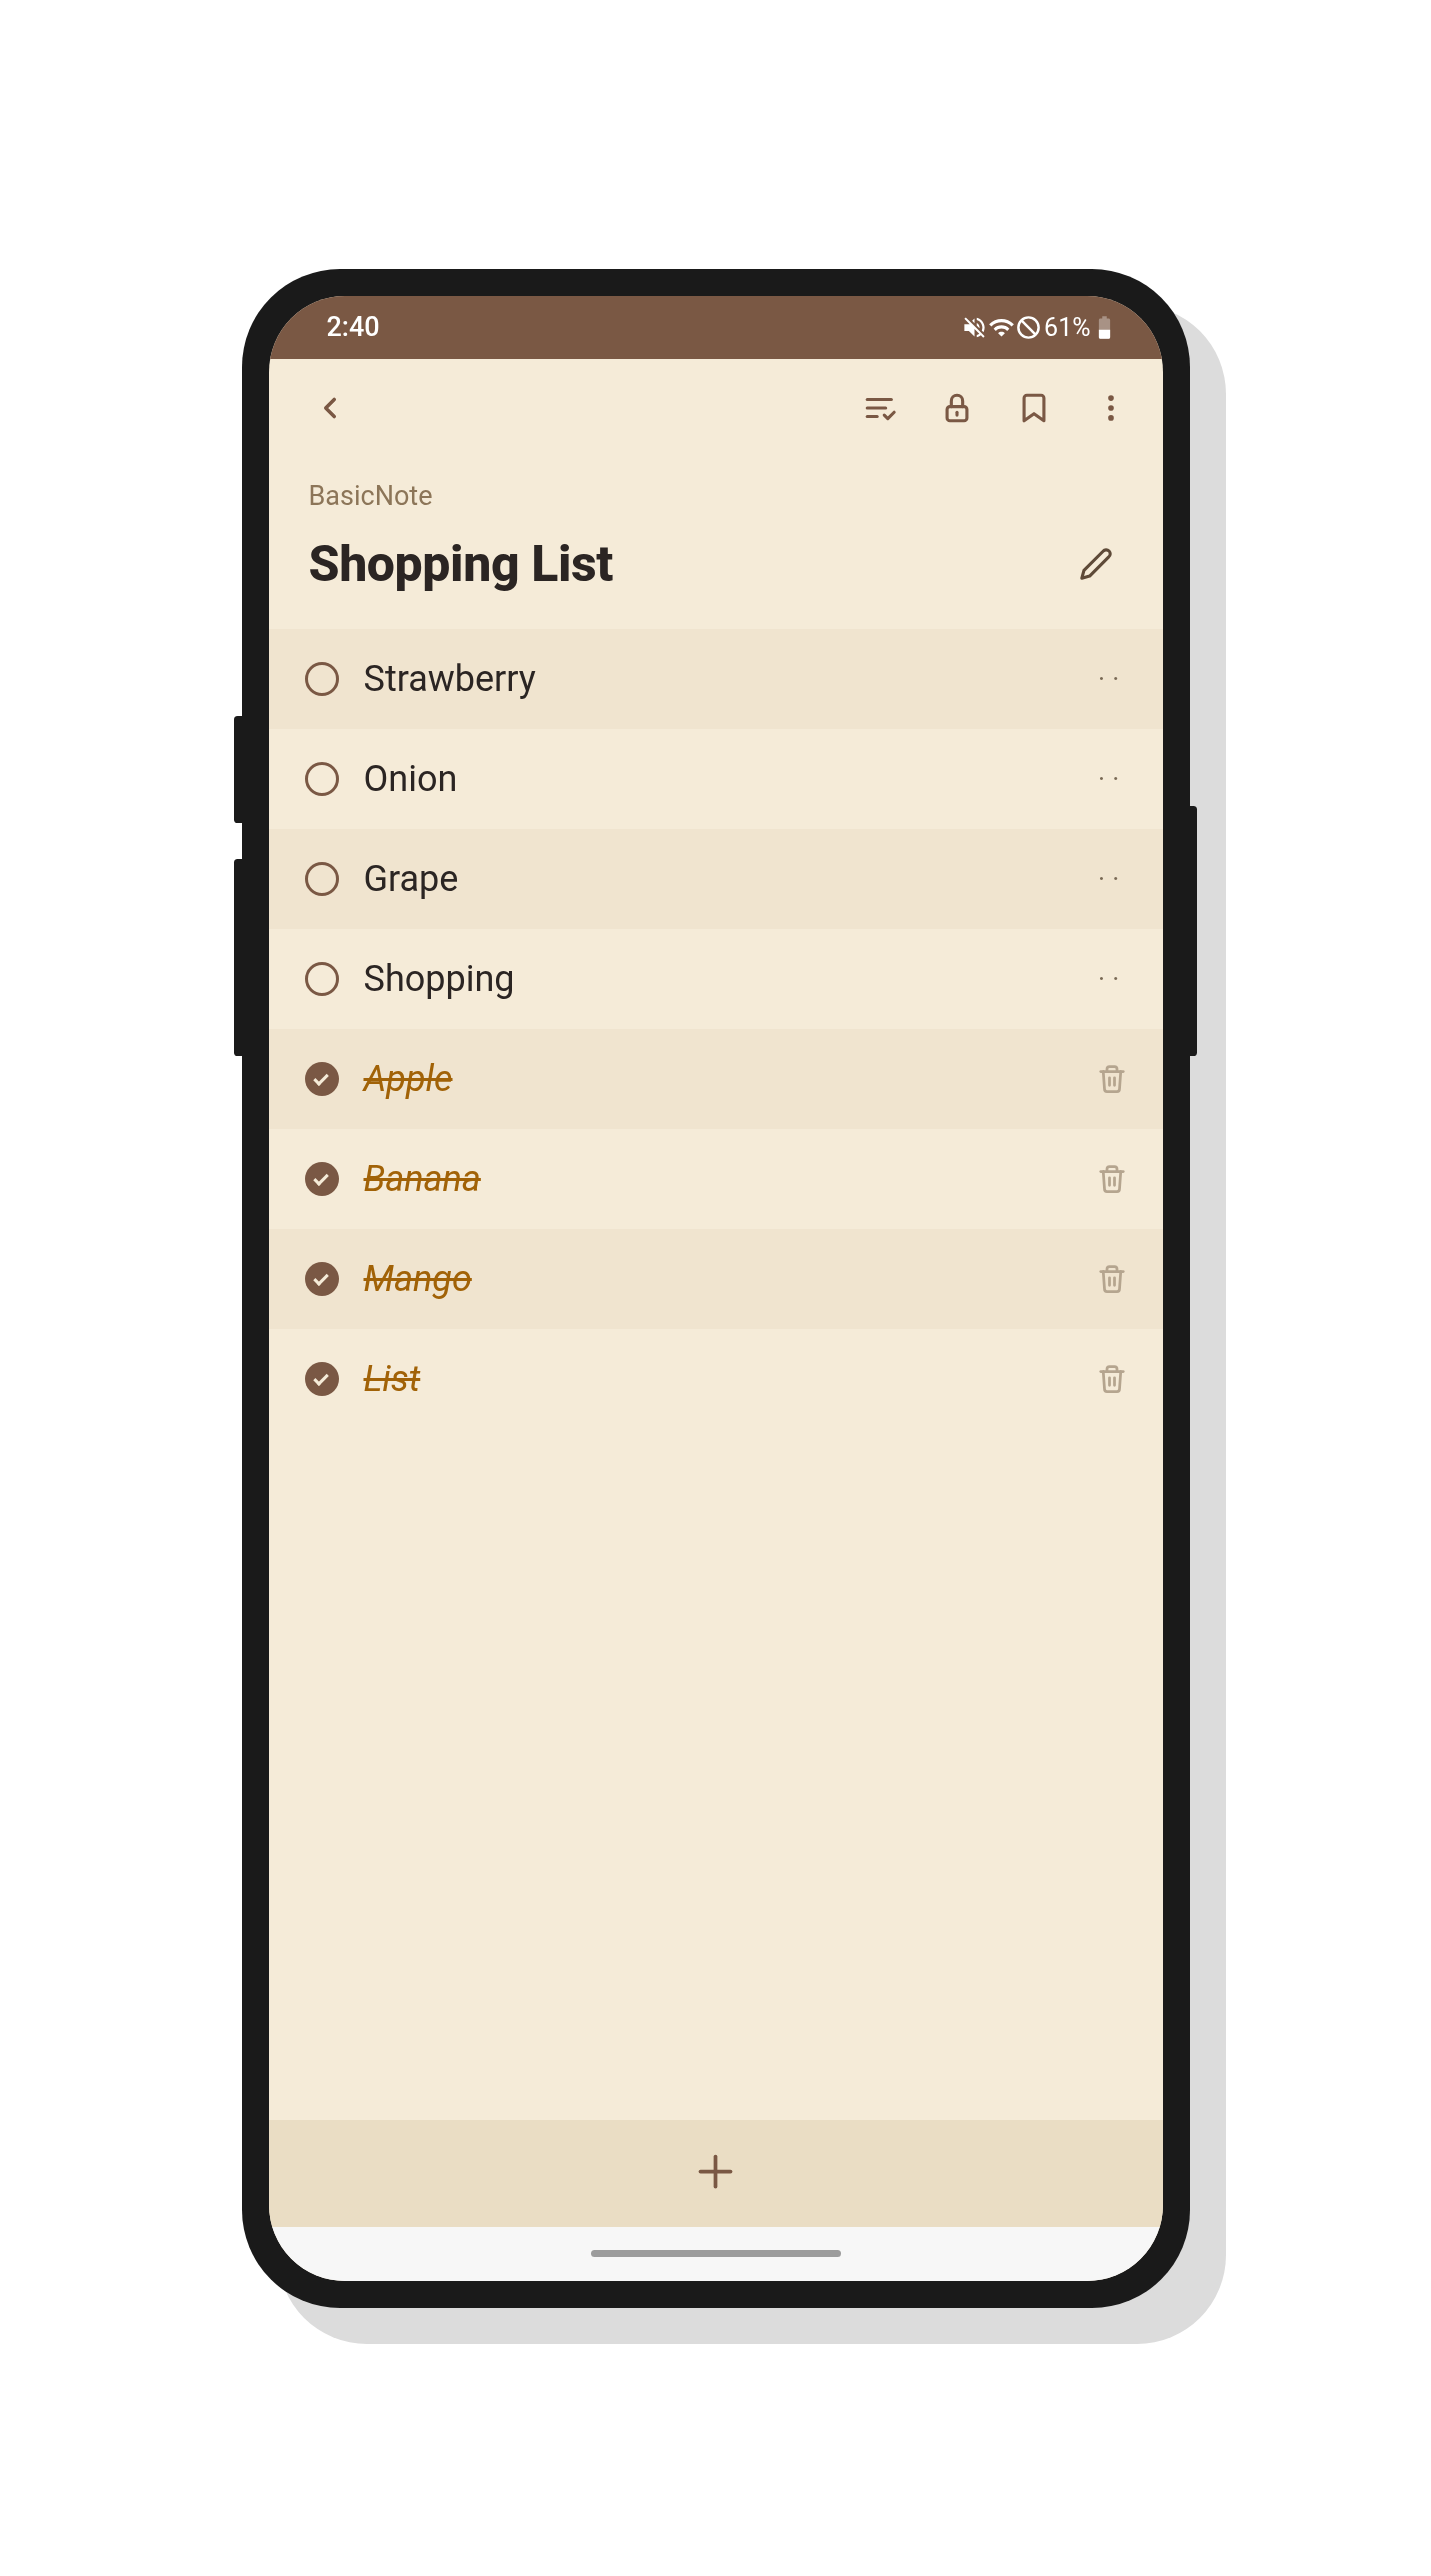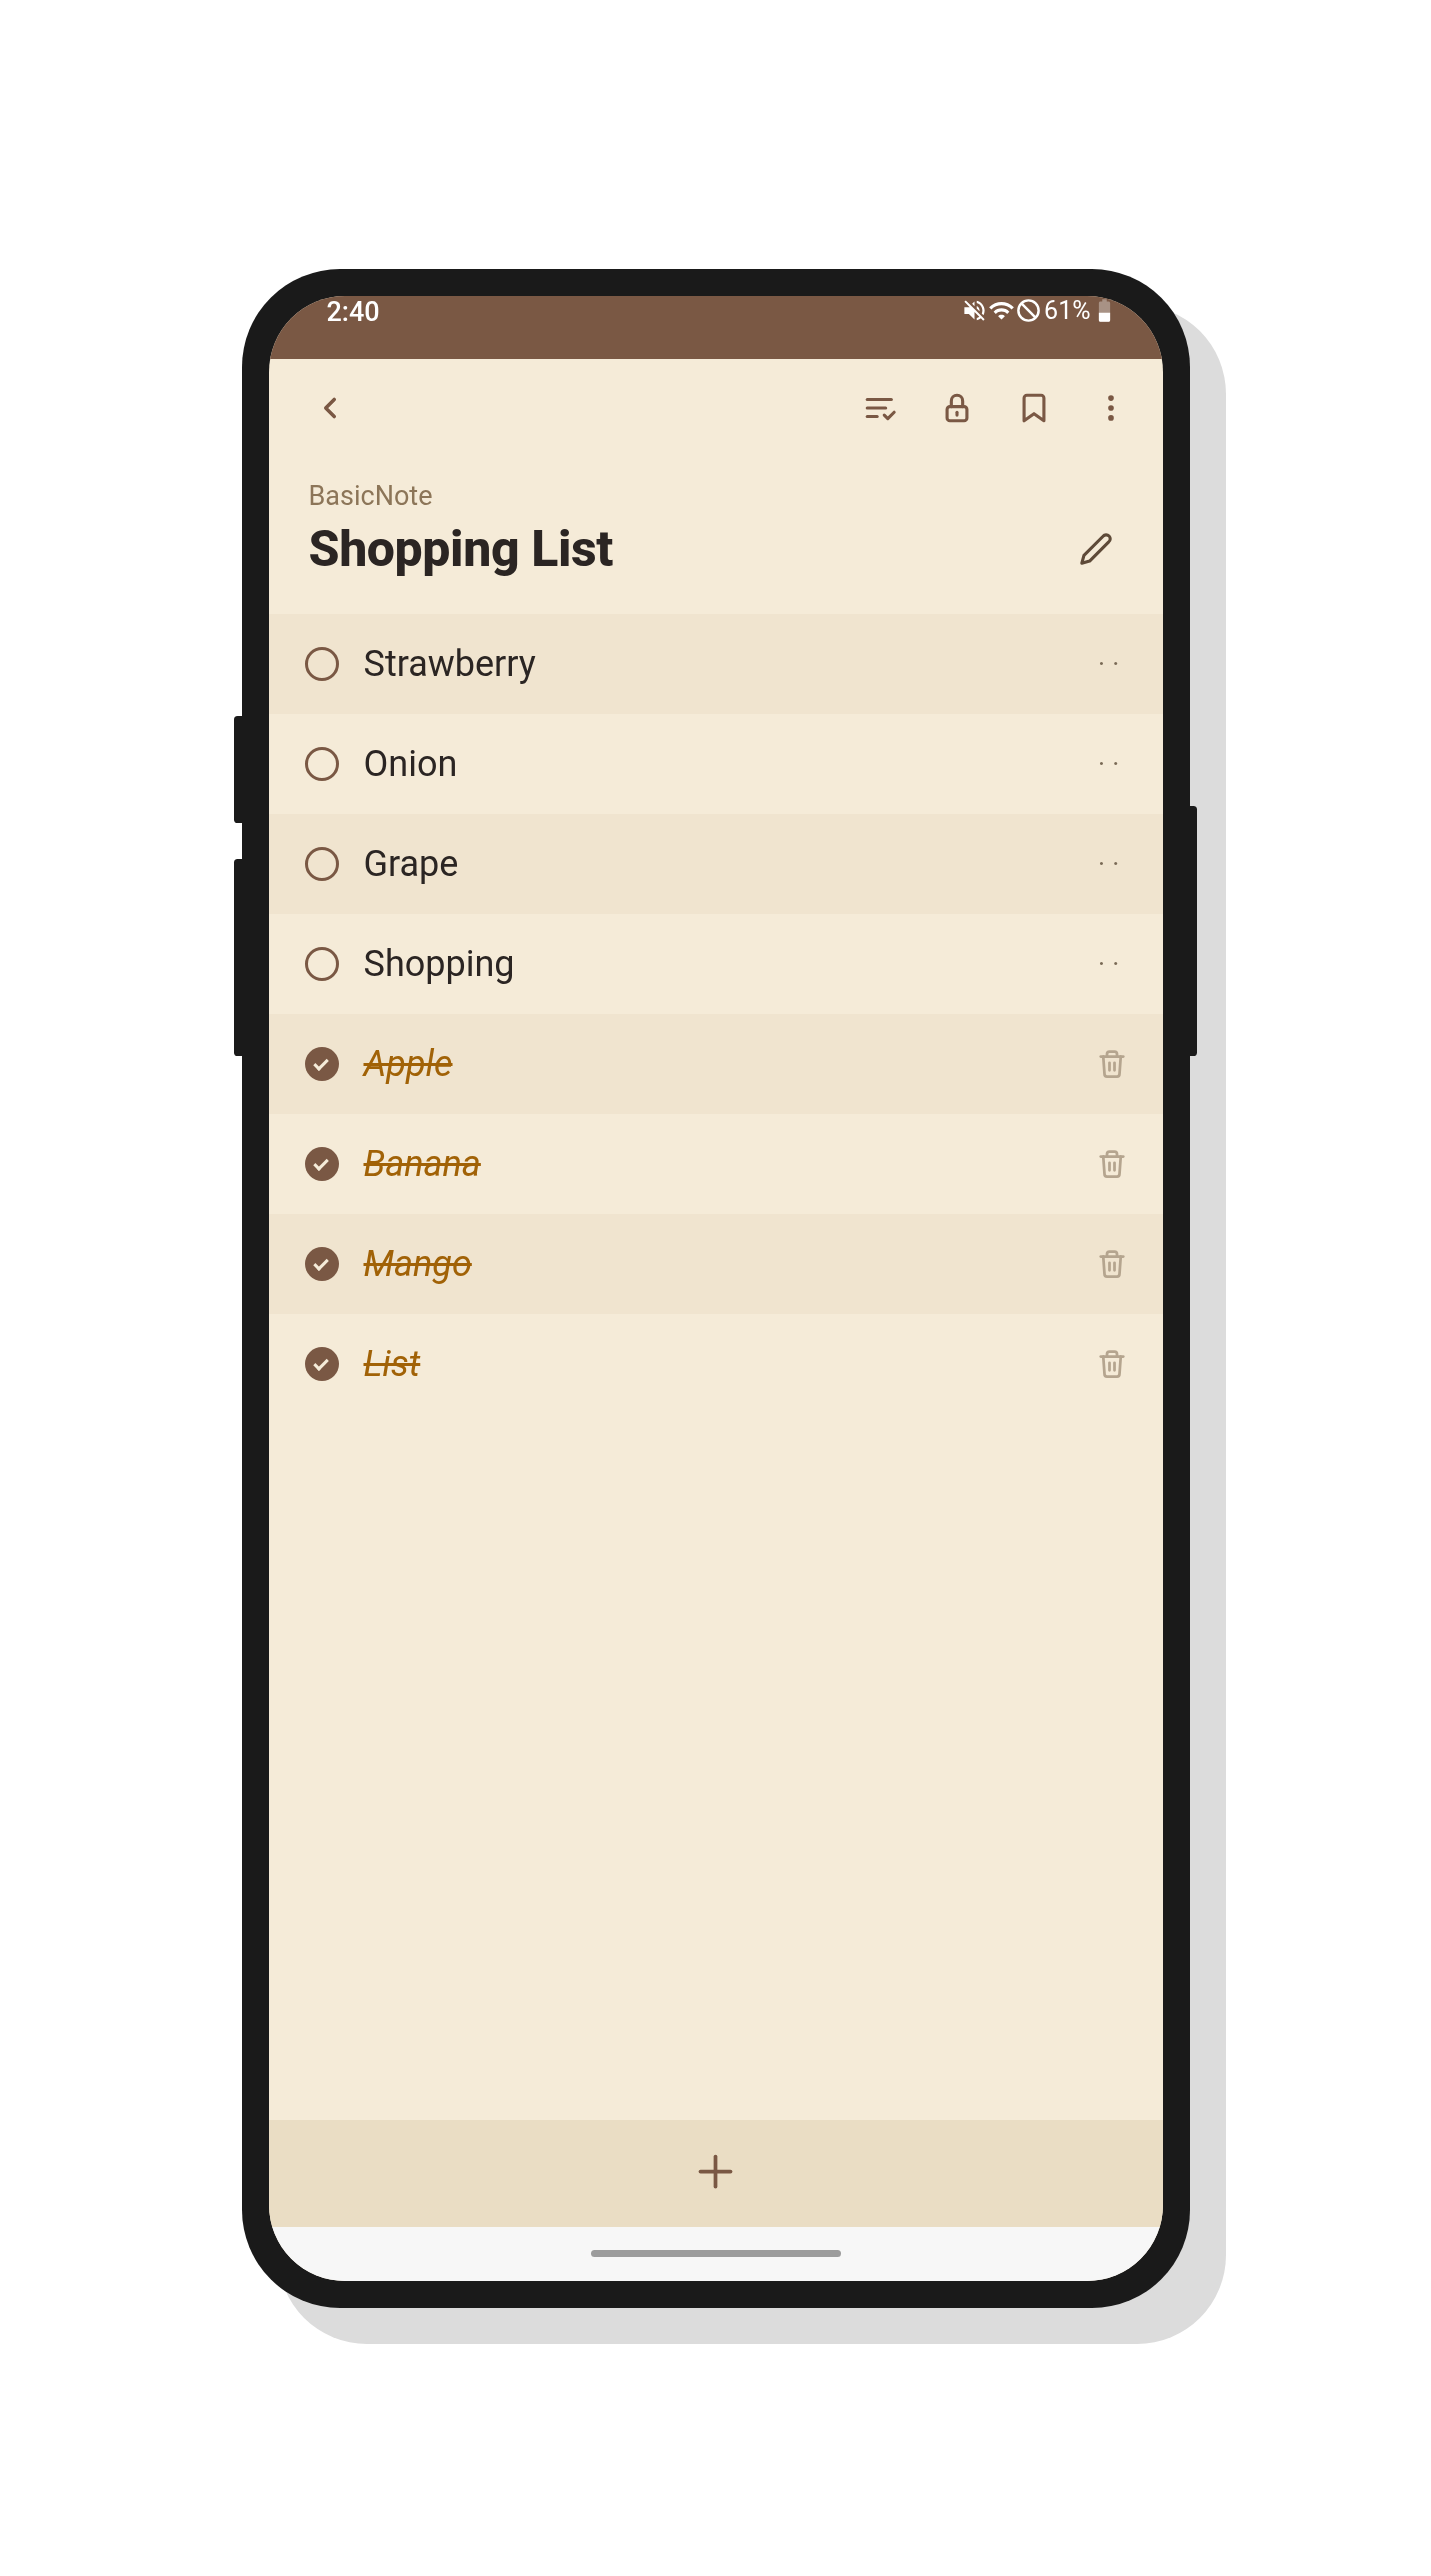--- a/index.html
+++ b/index.html
@@ -68,21 +68,21 @@
     border-radius: 76px;
     overflow: hidden;
     display: flex;
     flex-direction: column;
   }
   .status-bar {
     height: 63px;
     background: #7a5844;
     color: #fff;
     display: flex;
-    align-items: flex-start;
+    align-items: center;
     justify-content: space-between;
     padding: 0 45px 0 58px;
     font-size: 27px;
   }
   .status-time { font-weight: 500; }
   .status-icons {
     display: flex;
     align-items: center;
   }
   .status-icons svg { width: 27px; height: 27px; }
@@ -106,21 +106,21 @@
   }
   .icon-btn svg { width: 34px; height: 34px; }
   .spacer { flex: 1; }
 
   .note-header {
     padding: 27px 40px 36px 40px;
   }
   .note-label {
     color: #8c7558;
     font-size: 27px;
-    margin-bottom: 8px;
+    margin-bottom: 23px;
   }
   .title-row {
     display: flex;
     align-items: center;
     justify-content: space-between;
   }
   .note-title {
     font-size: 50px;
     font-weight: 800;
     color: #2b2523;

